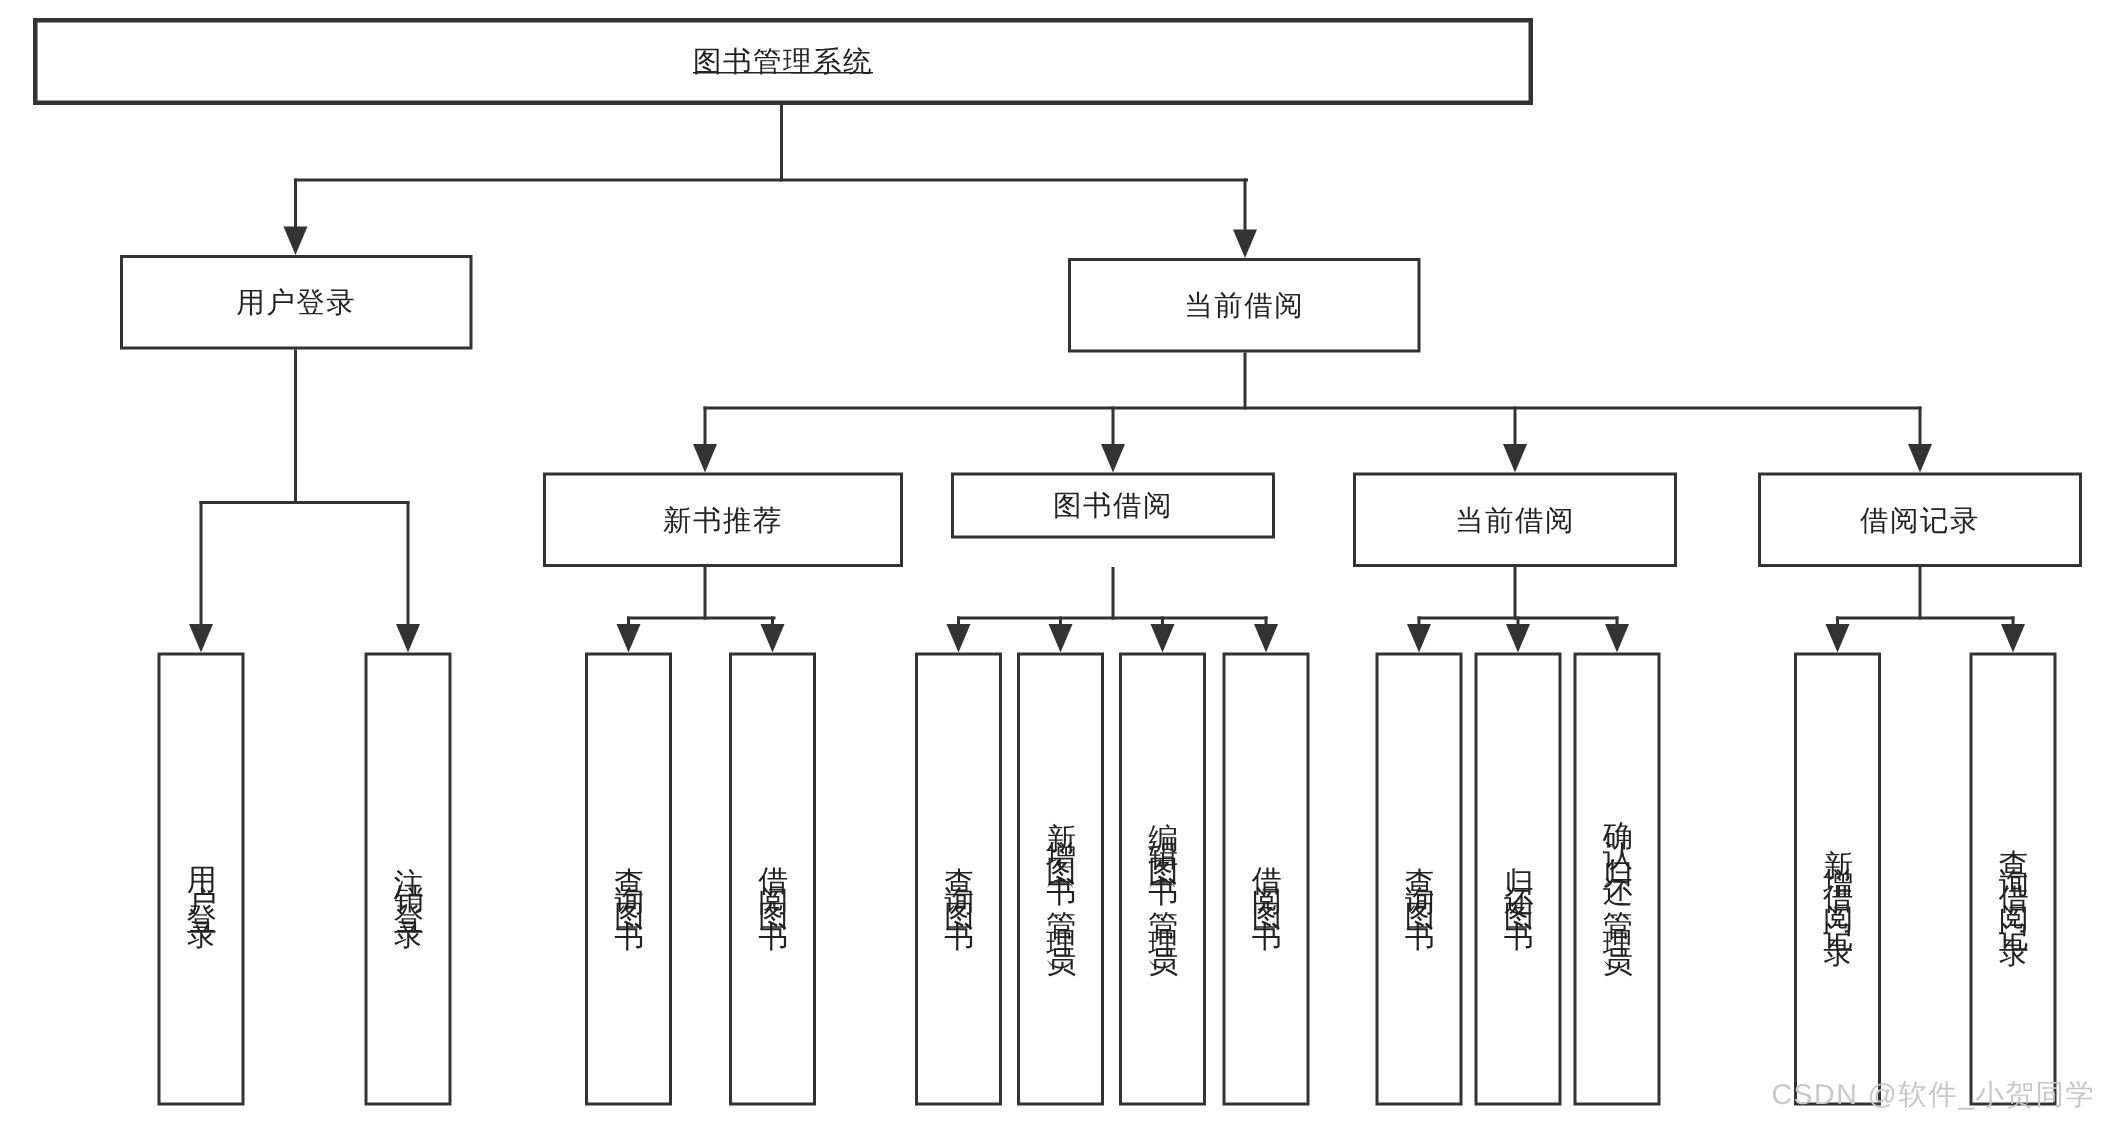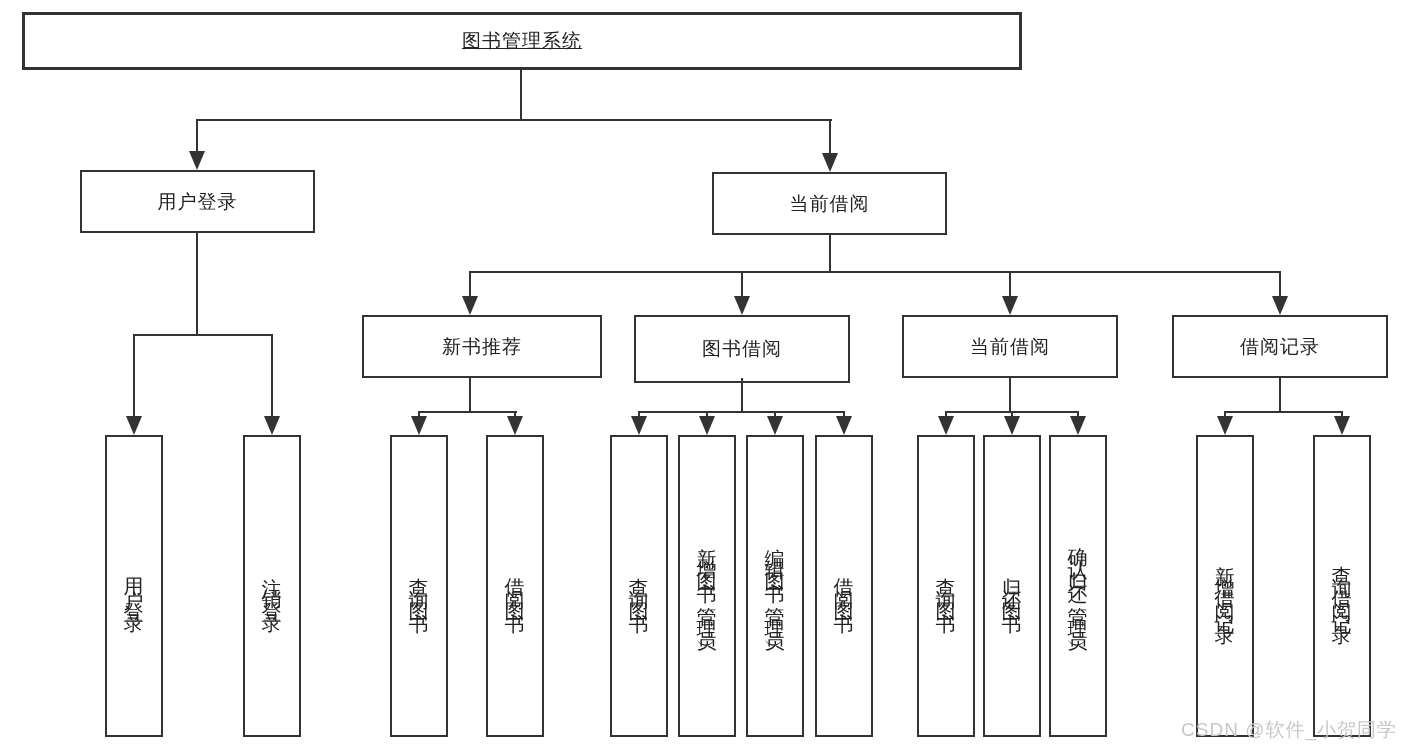--- a/index.html
+++ b/index.html
@@ -80,21 +80,21 @@
   <div class="vline" style="left:469px; top:271px; height:26px"></div>
   <div class="arrowhead" style="left:462px; top:296px"></div>
   <div class="vline" style="left:741px; top:271px; height:26px"></div>
   <div class="arrowhead" style="left:734px; top:296px"></div>
   <div class="vline" style="left:1009px; top:271px; height:26px"></div>
   <div class="arrowhead" style="left:1002px; top:296px"></div>
   <div class="vline" style="left:1279px; top:271px; height:26px"></div>
   <div class="arrowhead" style="left:1272px; top:296px"></div>
 
   <div class="node branch" style="left:362px; top:315px; width:240px; height:63px">新书推荐</div>
-  <div class="node branch" style="left:634px; top:315px; width:216px; height:68px">图书借阅</div>
+  <div class="node branch" style="left:634px; top:315px; width:216px; height:44px">图书借阅</div>
   <div class="node branch" style="left:1172px; top:315px; width:216px; height:63px">借阅记录</div>
   <div class="node branch" style="left:902px; top:315px; width:216px; height:63px">当前借阅</div>
 
   <div class="vline" style="left:469px; top:378px; height:35px"></div>
   <div class="hline" style="left:418px; top:411px; width:99px"></div>
   <div class="vline" style="left:418px; top:411px; height:7px"></div>
   <div class="arrowhead" style="left:411px; top:416px"></div>
   <div class="vline" style="left:514px; top:411px; height:7px"></div>
   <div class="arrowhead" style="left:507px; top:416px"></div>
 

